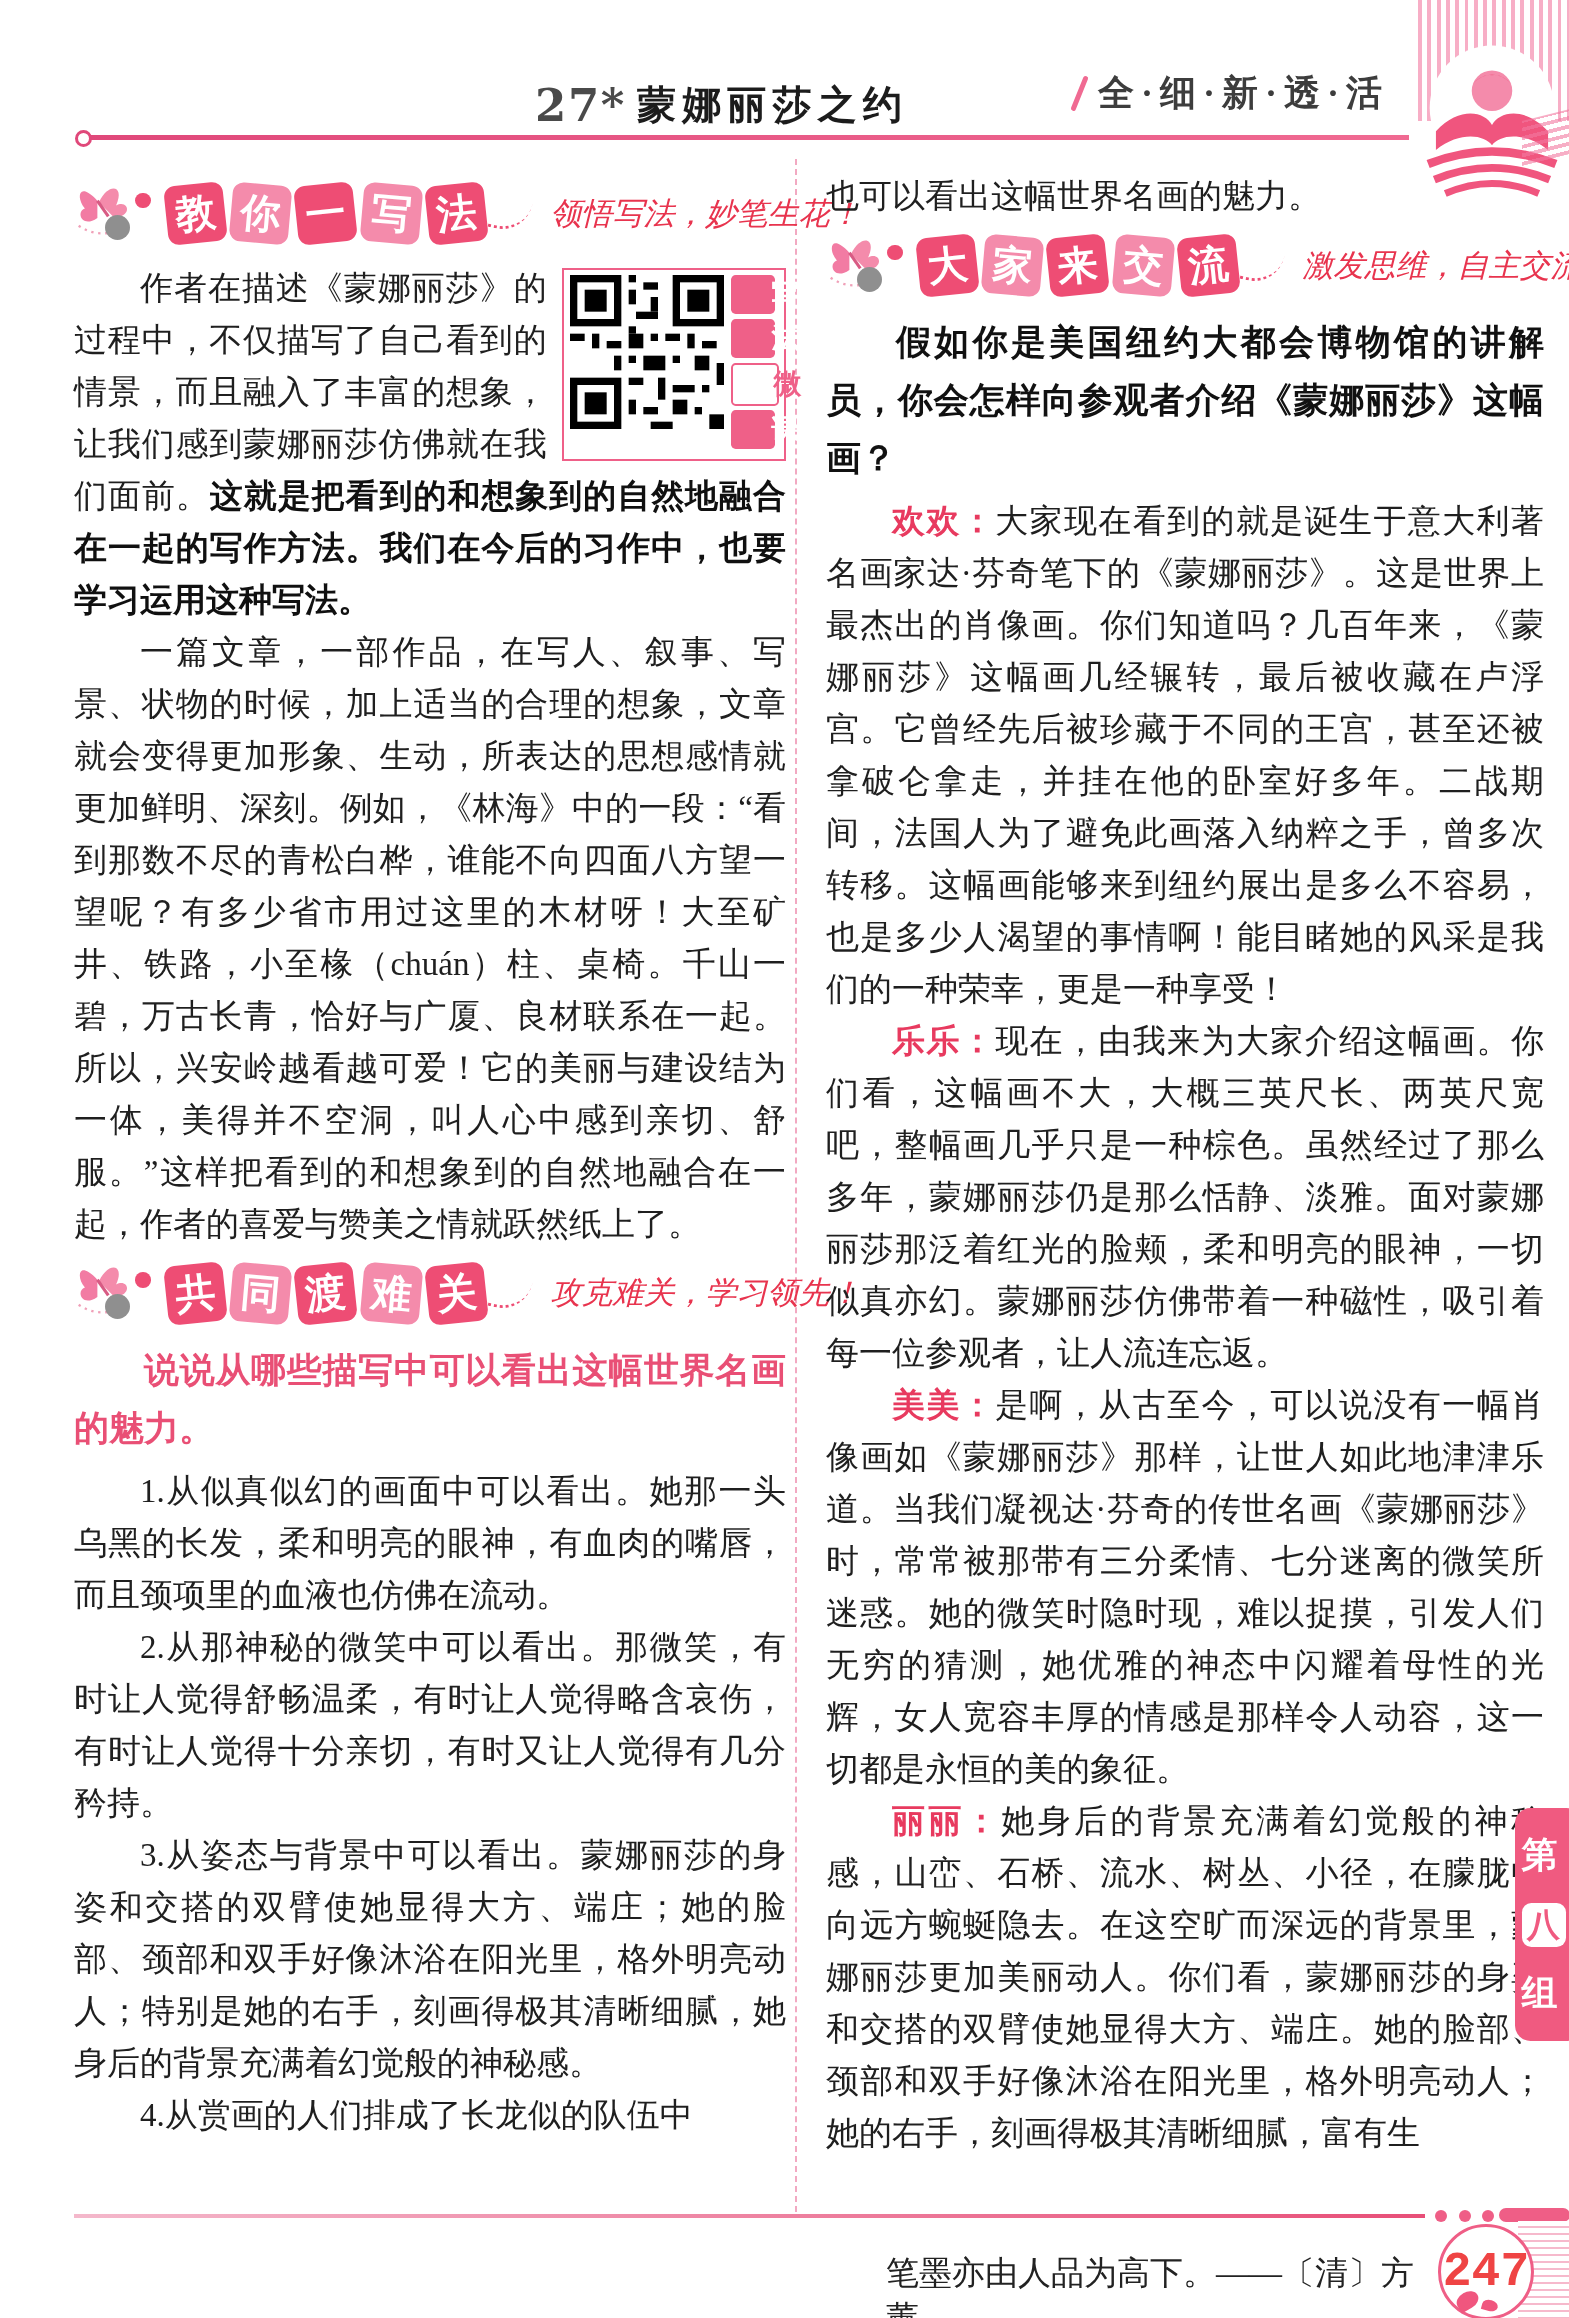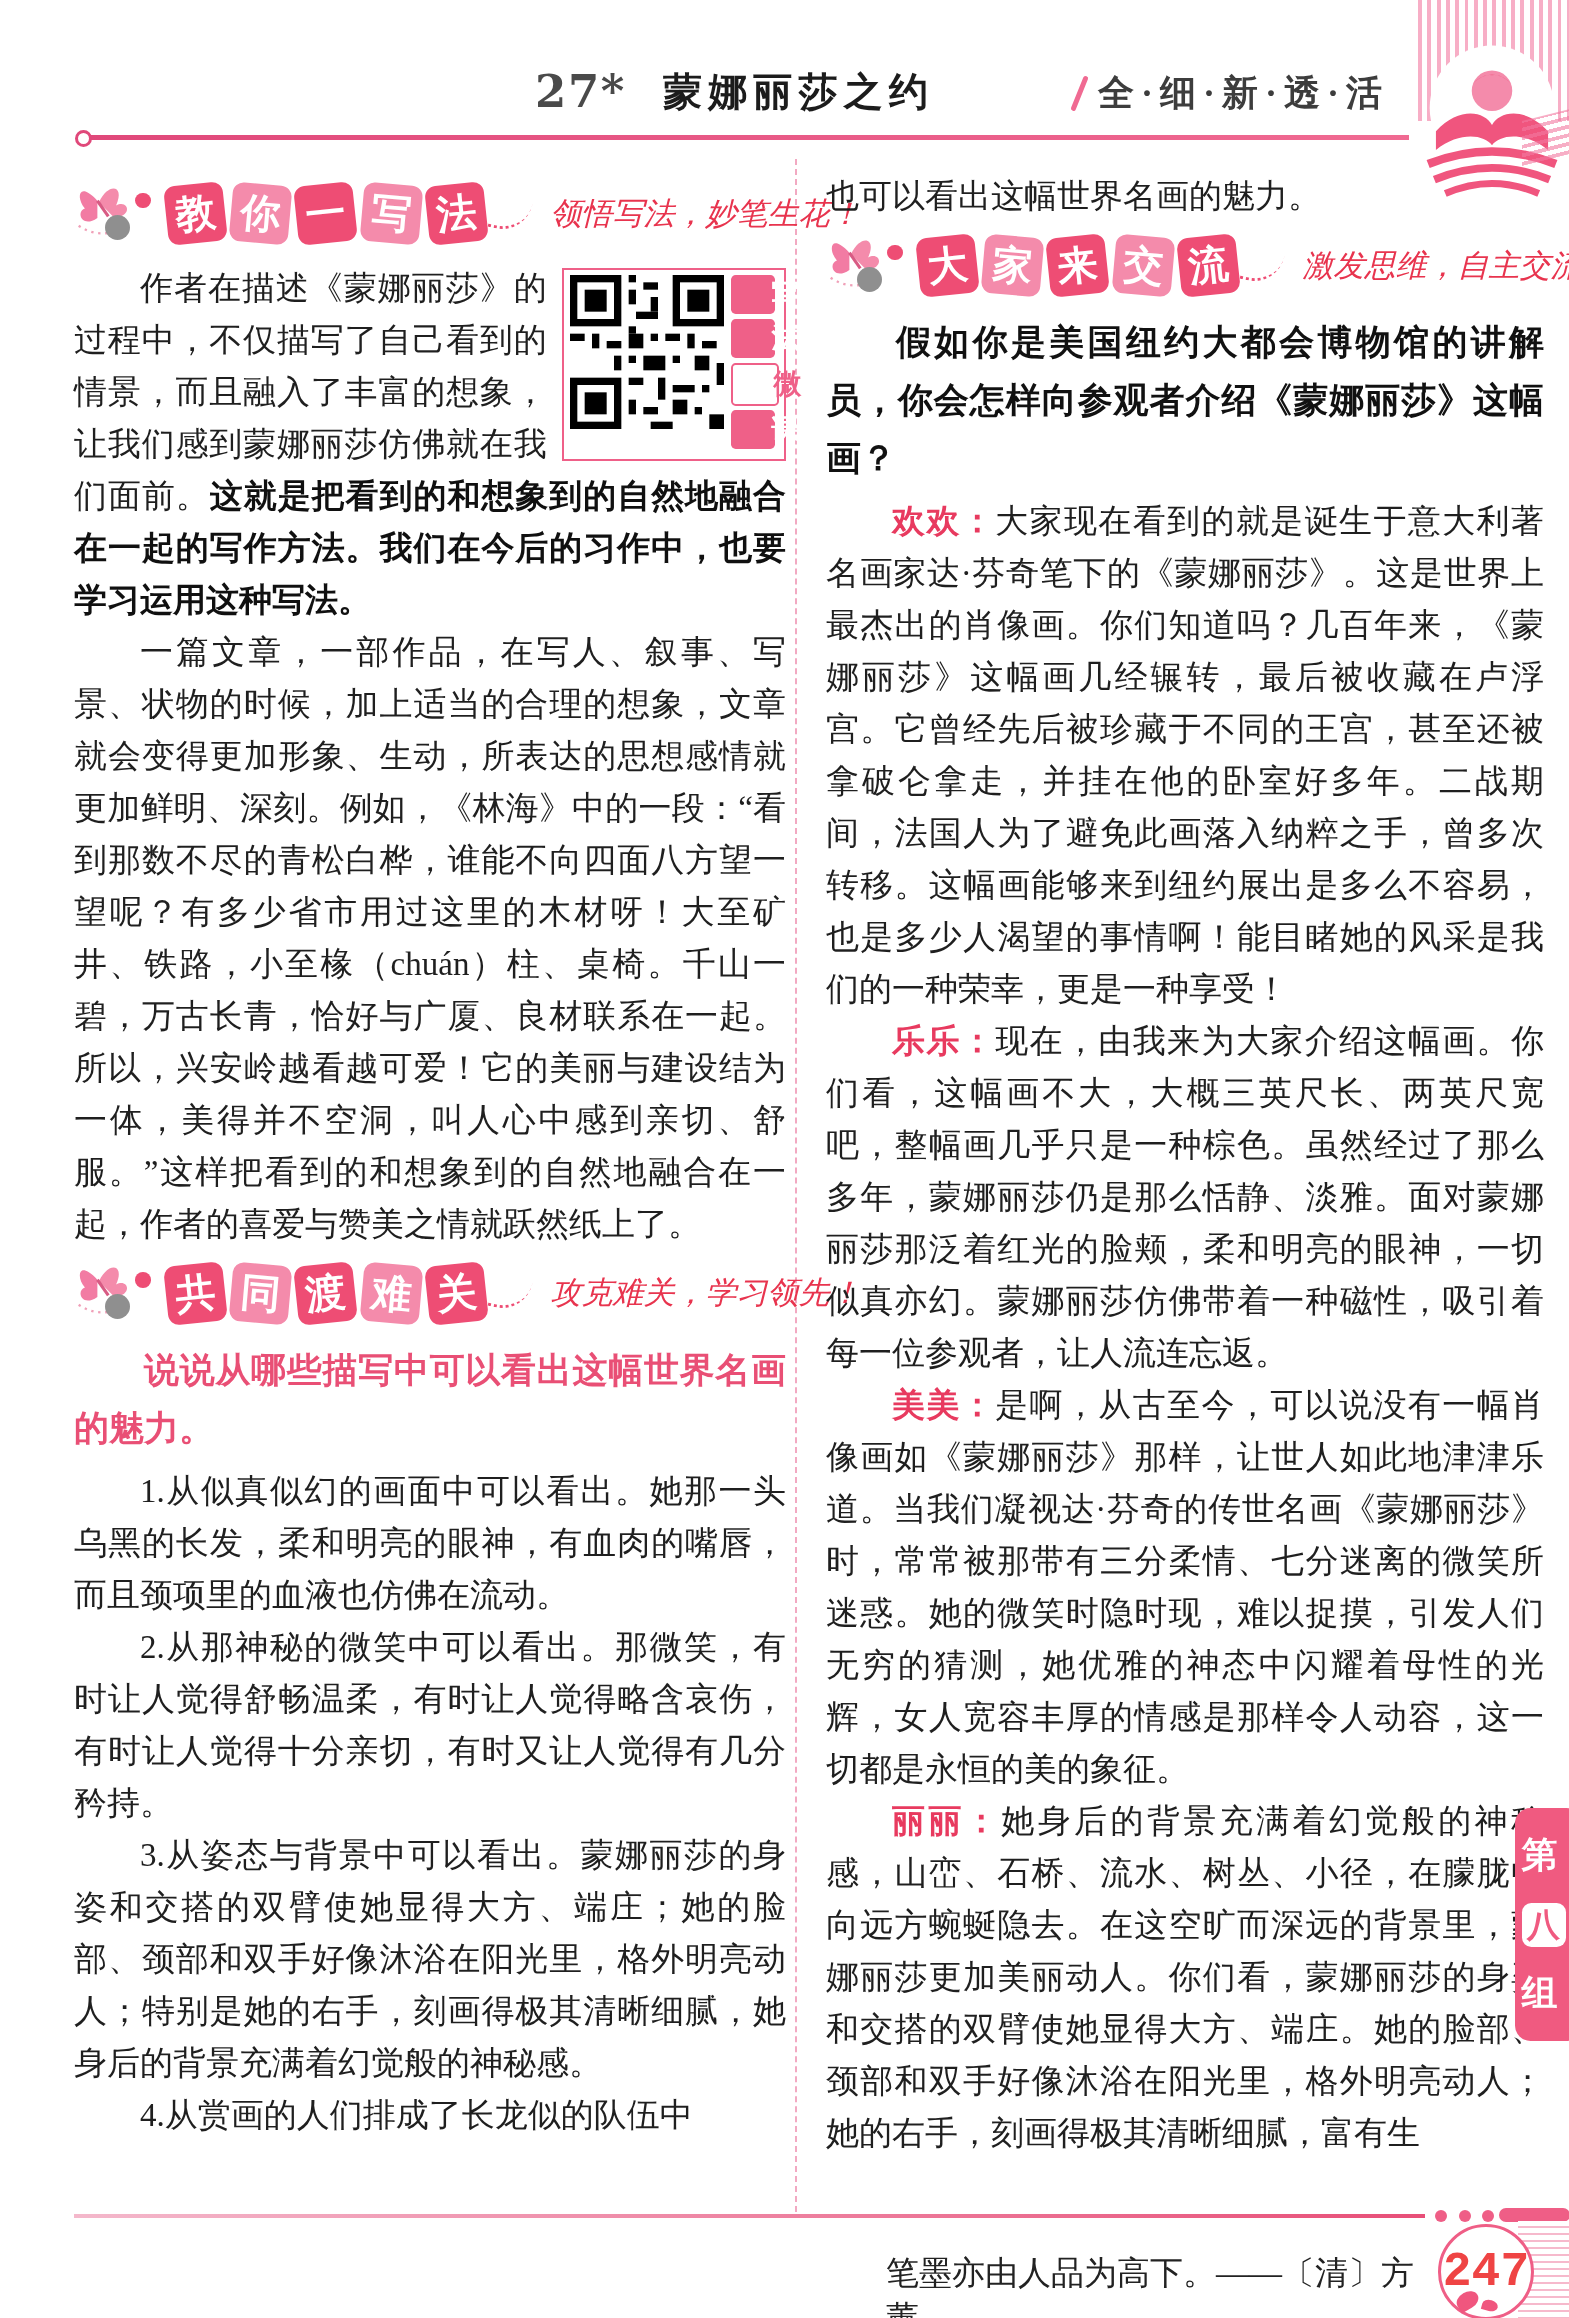--- a/index.html
+++ b/index.html
@@ -1,20 +1,20 @@
 <!DOCTYPE html>
 <html style="font-size:12.4px"><head>
 <meta charset="utf-8">
 <style>
   html,body{margin:0;padding:0;background:#fff;}
   .page{position:relative;width:1570px;height:2319px;background:#ffffff;overflow:hidden;
         font-family:"Liberation Serif",serif;}
 
   
-  .lesson-wrap{position:absolute;top:65px;left:535px;display:flex;align-items:flex-start;gap:37px;}
+  .lesson-wrap{position:absolute;top:78px;left:535px;display:flex;align-items:center;gap:11px;}
   .lesson-num{font-size:45px;font-weight:bold;color:#4a4a4a;font-family:"DejaVu Serif",serif;letter-spacing:1.6px;}
   .lesson-title{font-size:39px;font-weight:bold;color:#1c1c1c;letter-spacing:6.2px;
                 font-family:"Liberation Sans",sans-serif;}
   .slogan-wrap{position:absolute;top:69px;left:1077px;display:flex;align-items:center;z-index:3;justify-content:flex-end;}
   .slogan-tick{display:inline-block;width:5.4px;height:37px;background:#f06a92;transform:rotate(22deg);
                margin-right:15.6px;border-radius:2.3px;}
   .slogan{font-size:36px;font-weight:bold;color:#3d3d3d;letter-spacing:7px;font-family:"Liberation Serif",serif;}
   .header-rule{position:absolute;left:87px;top:135px;width:1322px;height:4.7px;
                background:linear-gradient(90deg,#e0487a,#f06a92);z-index:2;}
   .rule-circle{position:absolute;left:-12.4px;top:-4.7px;width:11px;height:11px;border:3.1px solid #e0487a;

